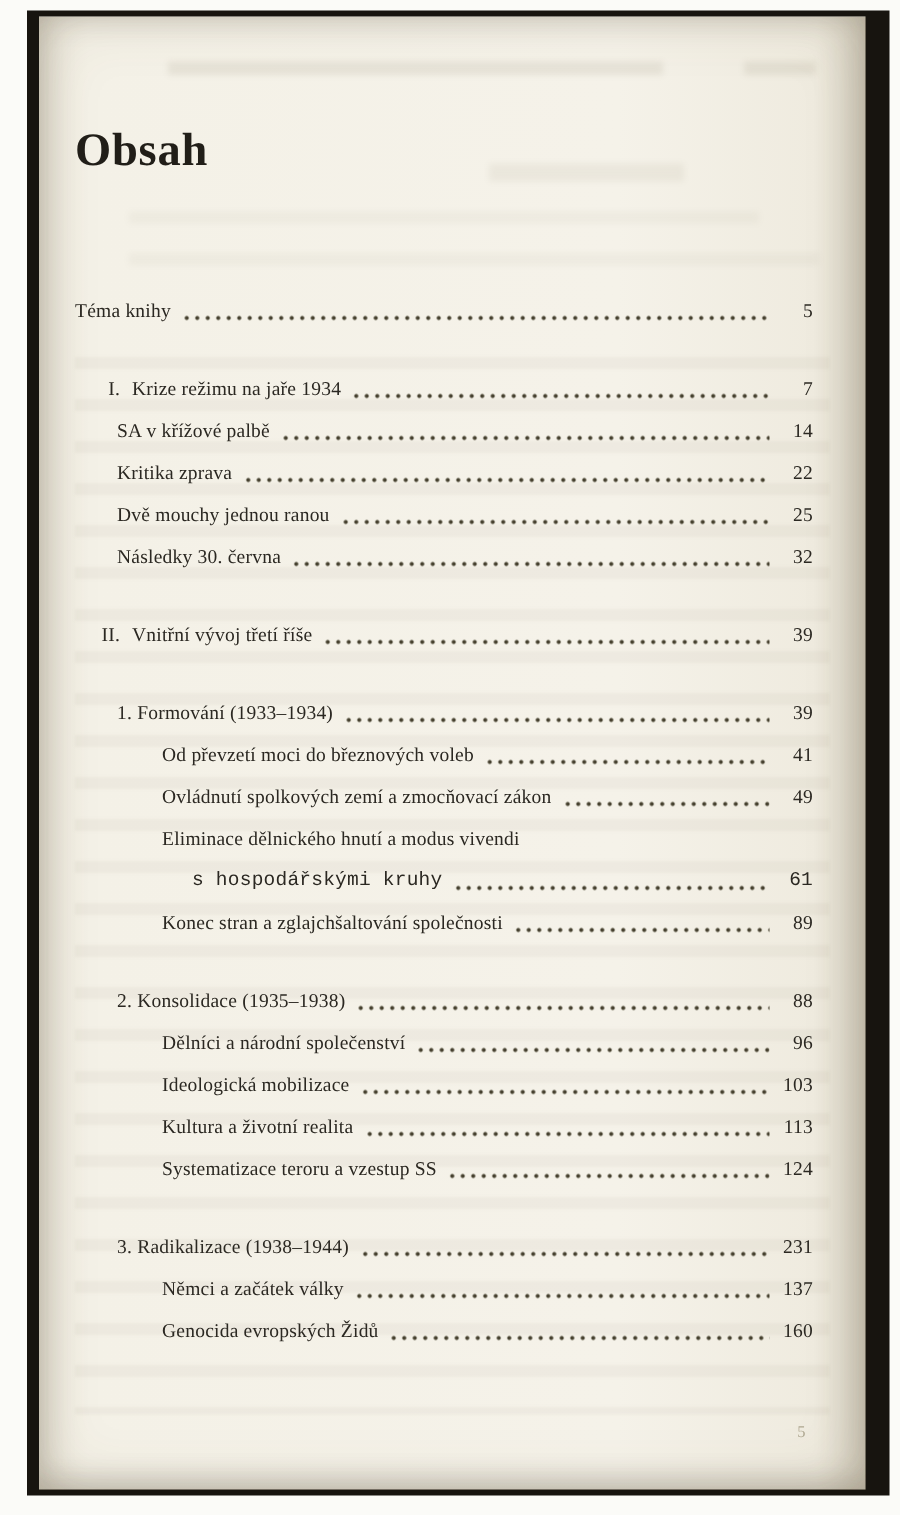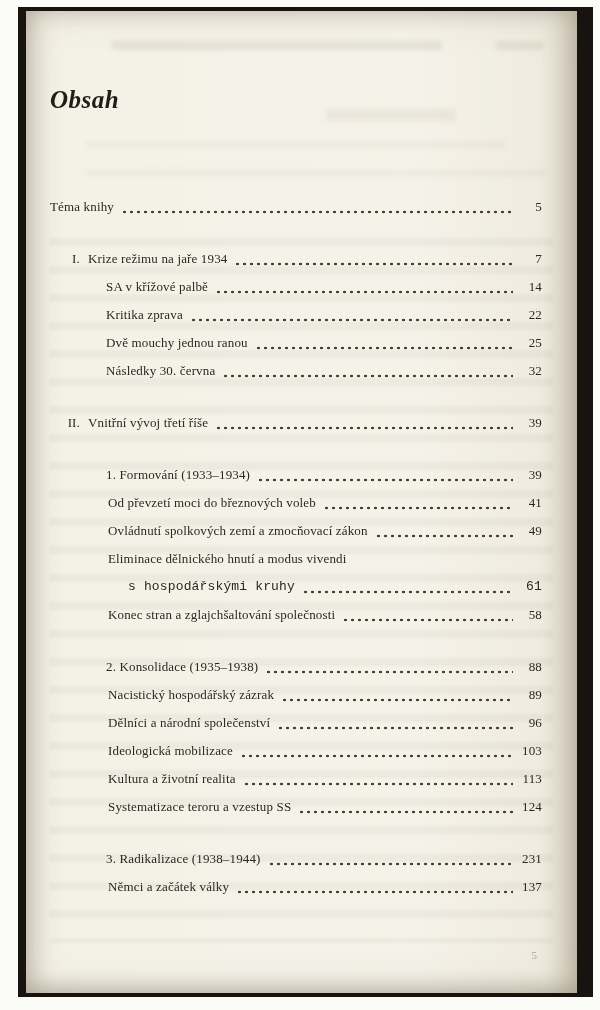--- a/index.html
+++ b/index.html
@@ -52,38 +52,37 @@
   .ghost.g5 { left:60px; top:158px; width:460px; height:8px; opacity:0.06; }
 
   
   .content {
     position:absolute;
     left:24px; top:0; width:492px;
     padding-top:74px;
     color:#2b2822;
   }
   .title {
-    font-size:25px;
+    font-size:31px;
     font-weight:bold;
     letter-spacing:0.5px;
     line-height:30px;
     margin:0 0 78px 0;
     color:#211e18;
-    font-style:italic;
   }
   .toc-row {
     display:flex;
     align-items:center;
     line-height:28px;
     font-size:13px;
     letter-spacing:0.15px;
   }
   .toc-row.gap { margin-top:24px; }
   .ind0 { margin-left:0; }
-  .ind1 { margin-left:56px; }
+  .ind1 { margin-left:28px; }
   .ind2 { margin-left:58px; }
   .ind3 { margin-left:78px;font-family:Liberation Mono, monospace; }
   .num {
     display:inline-block;
     width:30px;
     text-align:right;
     margin-right:8px;
     flex:none;
   }
   .lbl { white-space:nowrap; }
@@ -183,33 +182,28 @@
           <span class="lbl">Eliminace dělnického hnutí a modus vivendi</span>
         </div>
         <div class="toc-row ind3">
           <span class="lbl">s hospodářskými kruhy</span>
           <span class="dots"></span>
           <span class="pg">61</span>
         </div>
         <div class="toc-row ind2">
           <span class="lbl">Konec stran a zglajchšaltování společnosti</span>
           <span class="dots"></span>
-          <span class="pg">58</span>
+          <span class="pg">89</span>
         </div>
         <div class="toc-row ind1 gap">
           <span class="lbl">2. Konsolidace (1935–1938)</span>
           <span class="dots"></span>
           <span class="pg">88</span>
         </div>
         <div class="toc-row ind2">
-          <span class="lbl">Nacistický hospodářský zázrak</span>
-          <span class="dots"></span>
-          <span class="pg">89</span>
-        </div>
-        <div class="toc-row ind2">
           <span class="lbl">Dělníci a národní společenství</span>
           <span class="dots"></span>
           <span class="pg">96</span>
         </div>
         <div class="toc-row ind2">
           <span class="lbl">Ideologická mobilizace</span>
           <span class="dots"></span>
           <span class="pg">103</span>
         </div>
         <div class="toc-row ind2">
@@ -225,17 +219,22 @@
         <div class="toc-row ind1 gap">
           <span class="lbl">3. Radikalizace (1938–1944)</span>
           <span class="dots"></span>
           <span class="pg">231</span>
         </div>
         <div class="toc-row ind2">
           <span class="lbl">Němci a začátek války</span>
           <span class="dots"></span>
           <span class="pg">137</span>
         </div>
+        <div class="toc-row ind2">
+          <span class="lbl">Genocida evropských Židů</span>
+          <span class="dots"></span>
+          <span class="pg">160</span>
+        </div>
       </div>
   </div>
 
   <div class="folio">5</div>
 </div>
 
 </body></html>

